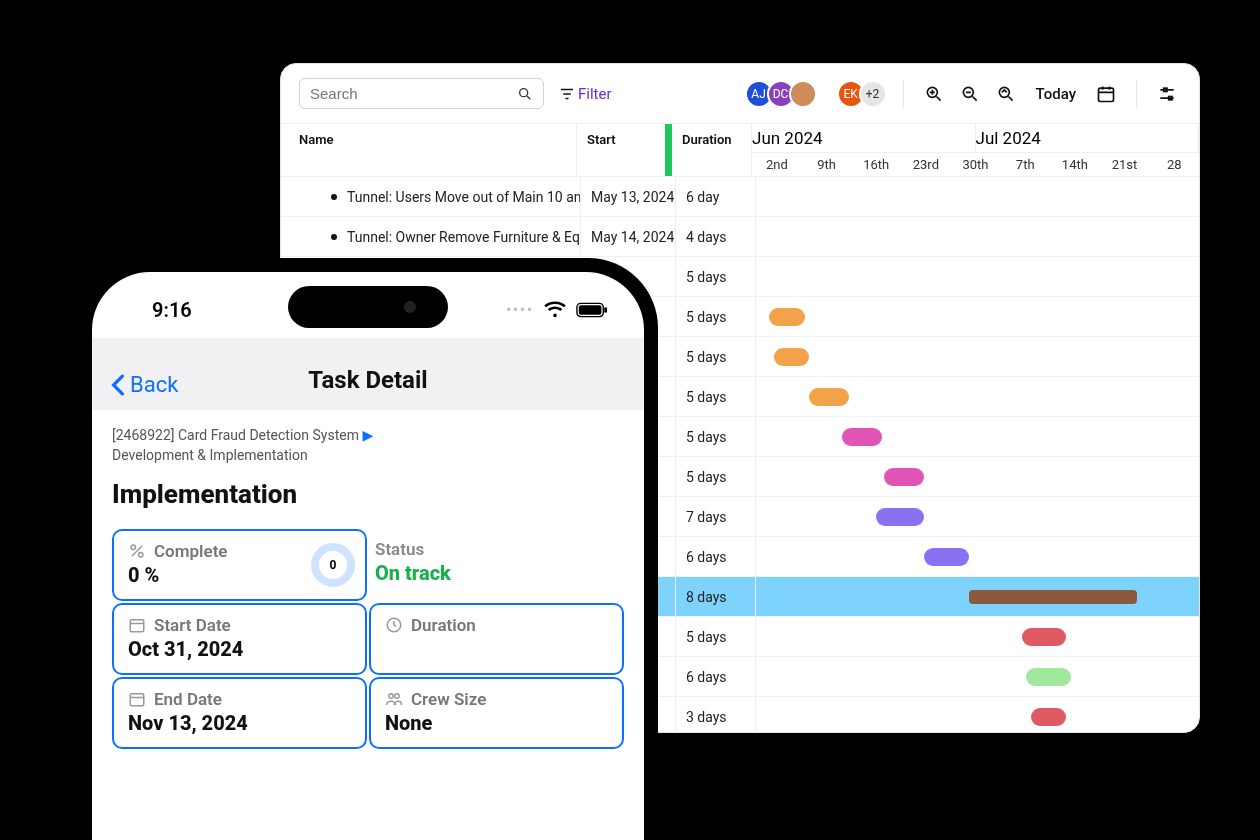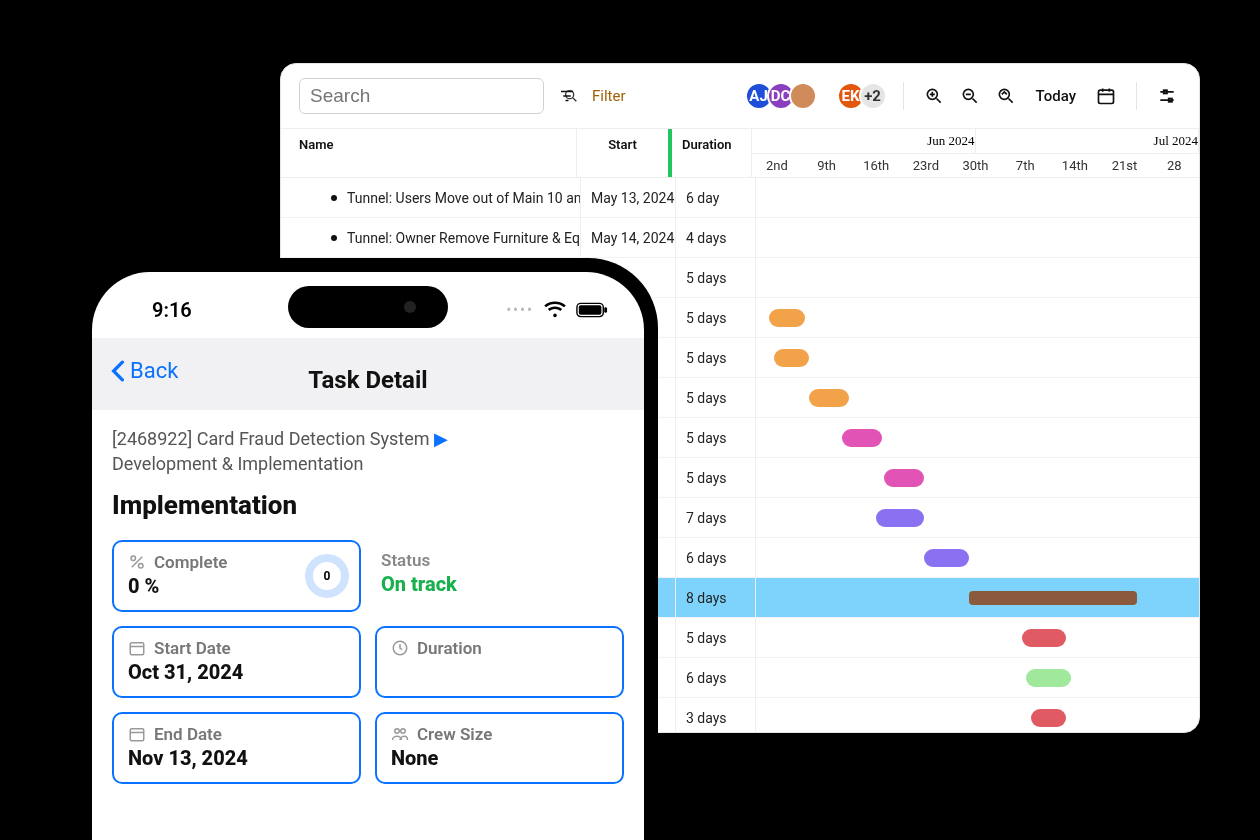--- a/index.html
+++ b/index.html
@@ -12,38 +12,38 @@
     display:flex; flex-direction:column; overflow:hidden;
   }
   .toolbar {
     display:flex; align-items:center; gap:8px; padding:14px 18px 14px 18px;
     border-bottom:1px solid #eee;
   }
   .search {
     display:flex; align-items:center; gap:8px; border:1px solid #d0d0d0;
     border-radius:6px; padding:6px 10px; width:245px; color:#555;
   }
-  .search input { border:none; outline:none; flex:1; font-size:19px; background:transparent; }
+  .search input { border:none; outline:none; flex:1; font-size:15px; background:transparent; }
   .icon-btn { width:28px; height:28px; display:flex; align-items:center; justify-content:center; color:#222; cursor:pointer; }
-  .filter-btn { display:flex; align-items:center; gap:16px; font-size:15px; color:#a16207; cursor:pointer; padding:4px 6px; }
+  .filter-btn { display:flex; align-items:center; gap:2px; font-size:15px; color:#6d28d9; cursor:pointer; padding:4px 6px; }
   .spacer { flex:1; }
   .avatars { display:flex; }
-  .avatar { width:28px; height:28px; border-radius:50%; display:flex; align-items:center; justify-content:center; color:#fff; font-size:15px; font-weight:700; border:2px solid #fff; margin-left:-6px; }
+  .avatar { width:28px; height:28px; border-radius:50%; display:flex; align-items:center; justify-content:center; color:#fff; font-size:12px; font-weight:400; border:2px solid #fff; margin-left:-6px; }
   .avatar.more { background:#e5e5e5; color:#333; }
   .today-btn { font-size:15px; font-weight:500; color:#111; margin:0 8px; cursor:pointer; }
   .Vsep { width:1px; height:28px; background:#e5e5e5; margin:0 8px; }
   
   .headers { display:flex; border-bottom:1px solid #eee; }
   .headers .col { padding:8px 10px 20px 10px; font-size:13px; color:#111; font-weight:600; }
   .col-name { width:296px; padding-left:18px !important; border-right:1px solid #eee;}
-  .col-start { width:95px; border-right:4px solid #22c55e;text-align:center;}
+  .col-start { width:95px; border-right:7px solid #22c55e;}
   .col-dur { width:80px; border-right:1px solid #eee;}
   .timeline-head { flex:1; display:flex; flex-direction:column; }
   .months { display:flex; border-bottom:1px solid #eee; }
-  .month { flex:1; text-align:right; font-size:13px; padding:4px 0; border-right:1px solid #eee;font-family:Liberation Serif, serif;}
+  .month { flex:1; text-align:left; font-size:17px; padding:4px 0; border-right:1px solid #eee;}
   .weeks { display:flex; }
   .week { flex:1; text-align:center; font-size:13px; color:#333; padding:4px 0;}
   
   .rows { position:relative; }
   .row { display:flex; align-items:center; height:40px; border-bottom:1px solid #f2f2f2; font-size:14px; color:#222;}
   .row .bullet { width:6px; height:6px; background:#111; border-radius:50%; margin:0 10px 0 50px; flex-shrink:0;}
   .row .rname { width:300px; padding-left:0; white-space:nowrap; overflow:hidden; text-overflow:ellipsis; display:flex; align-items:center; border-right:1px solid #eee; height:100%;}
   .row .rstart { width:95px; padding-left:10px; border-right:1px solid #eee; height:100%; display:flex; align-items:center;}
   .row .rdur { width:80px; padding-left:10px; border-right:1px solid #eee; height:100%; display:flex; align-items:center;}
   .row .rtrack { flex:1; position:relative; height:100%; }
@@ -63,28 +63,28 @@
     position:absolute; top:14px; left:50%; transform:translateX(-50%);
     width:160px; height:42px; background:#000; border-radius:24px;
   }
   .notch::after { content:""; position:absolute; right:32px; top:50%; transform:translateY(-50%); width:12px; height:12px; background:#222; border-radius:50%; }
   .statusbar { display:flex; justify-content:space-between; padding:26px 36px 16px 60px; font-size:20px; font-weight:600;}
   .statusbar .right { display:flex; align-items:center; gap:10px; font-size:14px;}
   .dots { letter-spacing:2px; color:#bbb; }
   .header {
     background:#f1f1f3; padding:28px 20px 16px 20px; position:relative; text-align:center;
   }
-  .backbtn { position:absolute; left:18px; top:20px; color:#0b72ff; font-size:22px; display:flex; align-items:center; gap:4px; cursor:pointer;}
+  .backbtn { position:absolute; left:18px; top:34px; color:#0b72ff; font-size:22px; display:flex; align-items:center; gap:4px; cursor:pointer;}
   .header h1 { font-size:24px; font-weight:700; color:#111;}
   .header .sub { font-size:14px; color:#666; margin-top:2px;}
   .content { padding:16px 20px; background:#fff; }
-  .bcrumb { font-size:18px; color:#555; line-height:1.4; }
+  .bcrumb { font-size:14px; color:#555; line-height:1.4; }
   .bcrumb .tri { color:#0b72ff; }
   .tasktitle { font-size:26px; font-weight:800; color:#111; margin:14px 0 20px; }
-  .cards { display:grid; grid-template-columns:1fr 1fr; gap:14px; }
+  .cards { display:grid; grid-template-columns:1fr 1fr; gap:2px; }
   .card {
     border:2px solid #0b72ff; border-radius:10px; padding:10px 14px 12px 14px; background:#fff;
   }
   .card .lbl { display:flex; align-items:center; gap:8px; color:#777; font-size:17px; font-weight:600;}
   .card .val { font-size:20px; font-weight:800; color:#111; margin-top:2px;}
   .miniicon { width:18px; height:18px; color:#999; }
   .completeCard { position:relative; }
   .ring { position:absolute; right:10px; top:50%; transform:translateY(-50%); width:44px; height:44px; border-radius:50%; border:8px solid #cfe3ff; display:flex; align-items:center; justify-content:center; font-size:12px; font-weight:700;}
   .statusCard { border:none; padding-left:6px;}
   .statusCard .lbl { color:#888; font-weight:600;}

